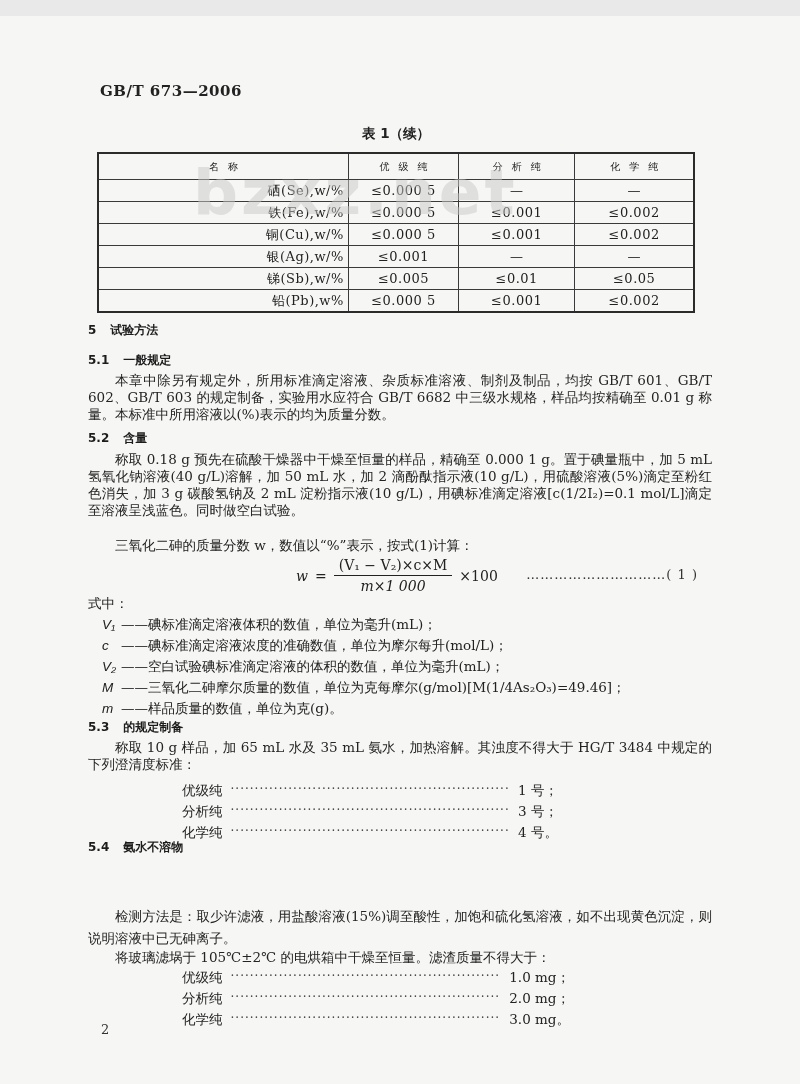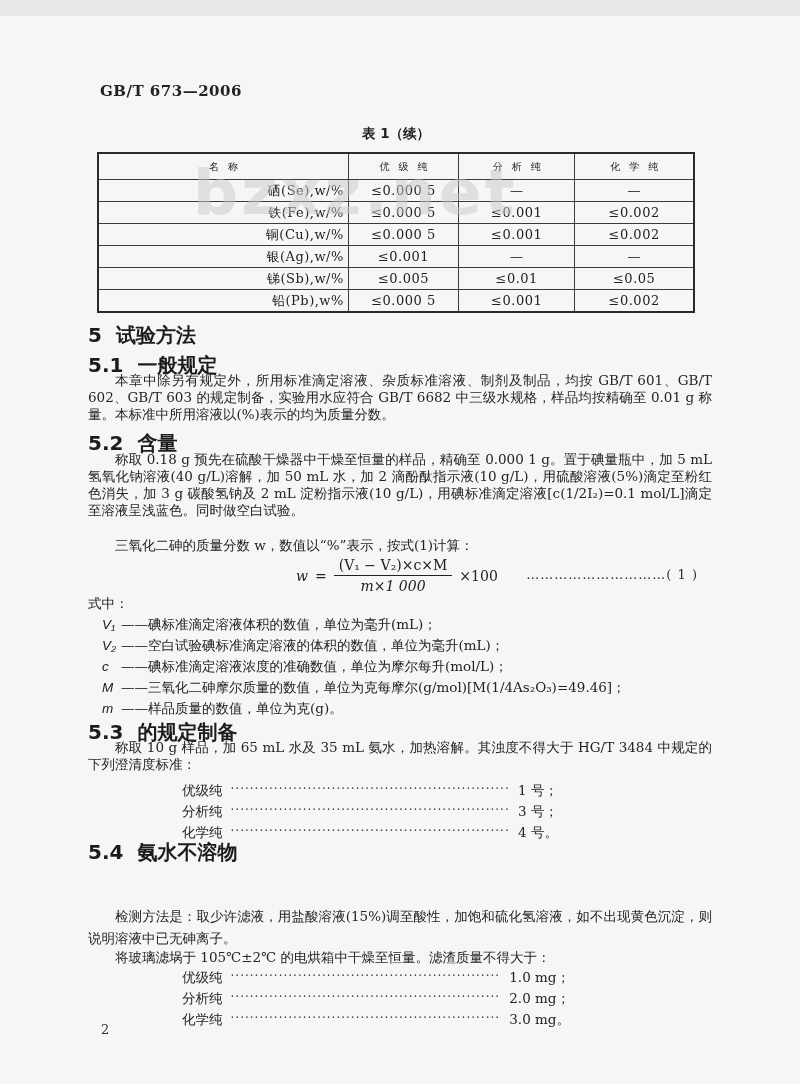--- a/index.html
+++ b/index.html
@@ -56,21 +56,21 @@
     letter-spacing:3px;
     color:#c9c9c9;
     opacity:0.5;
     z-index:6;
     pointer-events:none;
   }
   .sec-heading{
     left:88px;width:624px;
     font-family:"DejaVu Sans","Liberation Sans",sans-serif;
     font-weight:bold;
-    font-size:20px;
+    font-size:12px;
     color:#1c1c1c;
   }
   .sec-heading .no{margin-right:14px;}
   .para{
     left:88px;width:624px;
     line-height:17px;
     text-align:justify;
     text-indent:2em;
     color:#242424;
   }
@@ -203,24 +203,24 @@
     </div>
   </div>
 
   <div class="abs shizhong">式中：</div>
 
   <div class="abs varlist">
     <div class="varline">
       <span class="v">V₁</span><span>——碘标准滴定溶液体积的数值，单位为毫升(mL)；</span>
     </div>
     <div class="varline">
+      <span class="v">c</span><span>——碘标准滴定溶液浓度的准确数值，单位为摩尔每升(mol/L)；</span>
+    </div>
+    <div class="varline">
       <span class="v">V₂</span><span>——空白试验碘标准滴定溶液的体积的数值，单位为毫升(mL)；</span>
-    </div>
-    <div class="varline">
-      <span class="v">c</span><span>——碘标准滴定溶液浓度的准确数值，单位为摩尔每升(mol/L)；</span>
     </div>
     <div class="varline">
       <span class="v">M</span><span>——三氧化二砷摩尔质量的数值，单位为克每摩尔(g/mol)[M(1/4As₂O₃)=49.46]；</span>
     </div>
     <div class="varline">
       <span class="v">m</span><span>——样品质量的数值，单位为克(g)。</span>
     </div>
   </div>
 
   <div class="abs sec-heading" style="top:703px">

